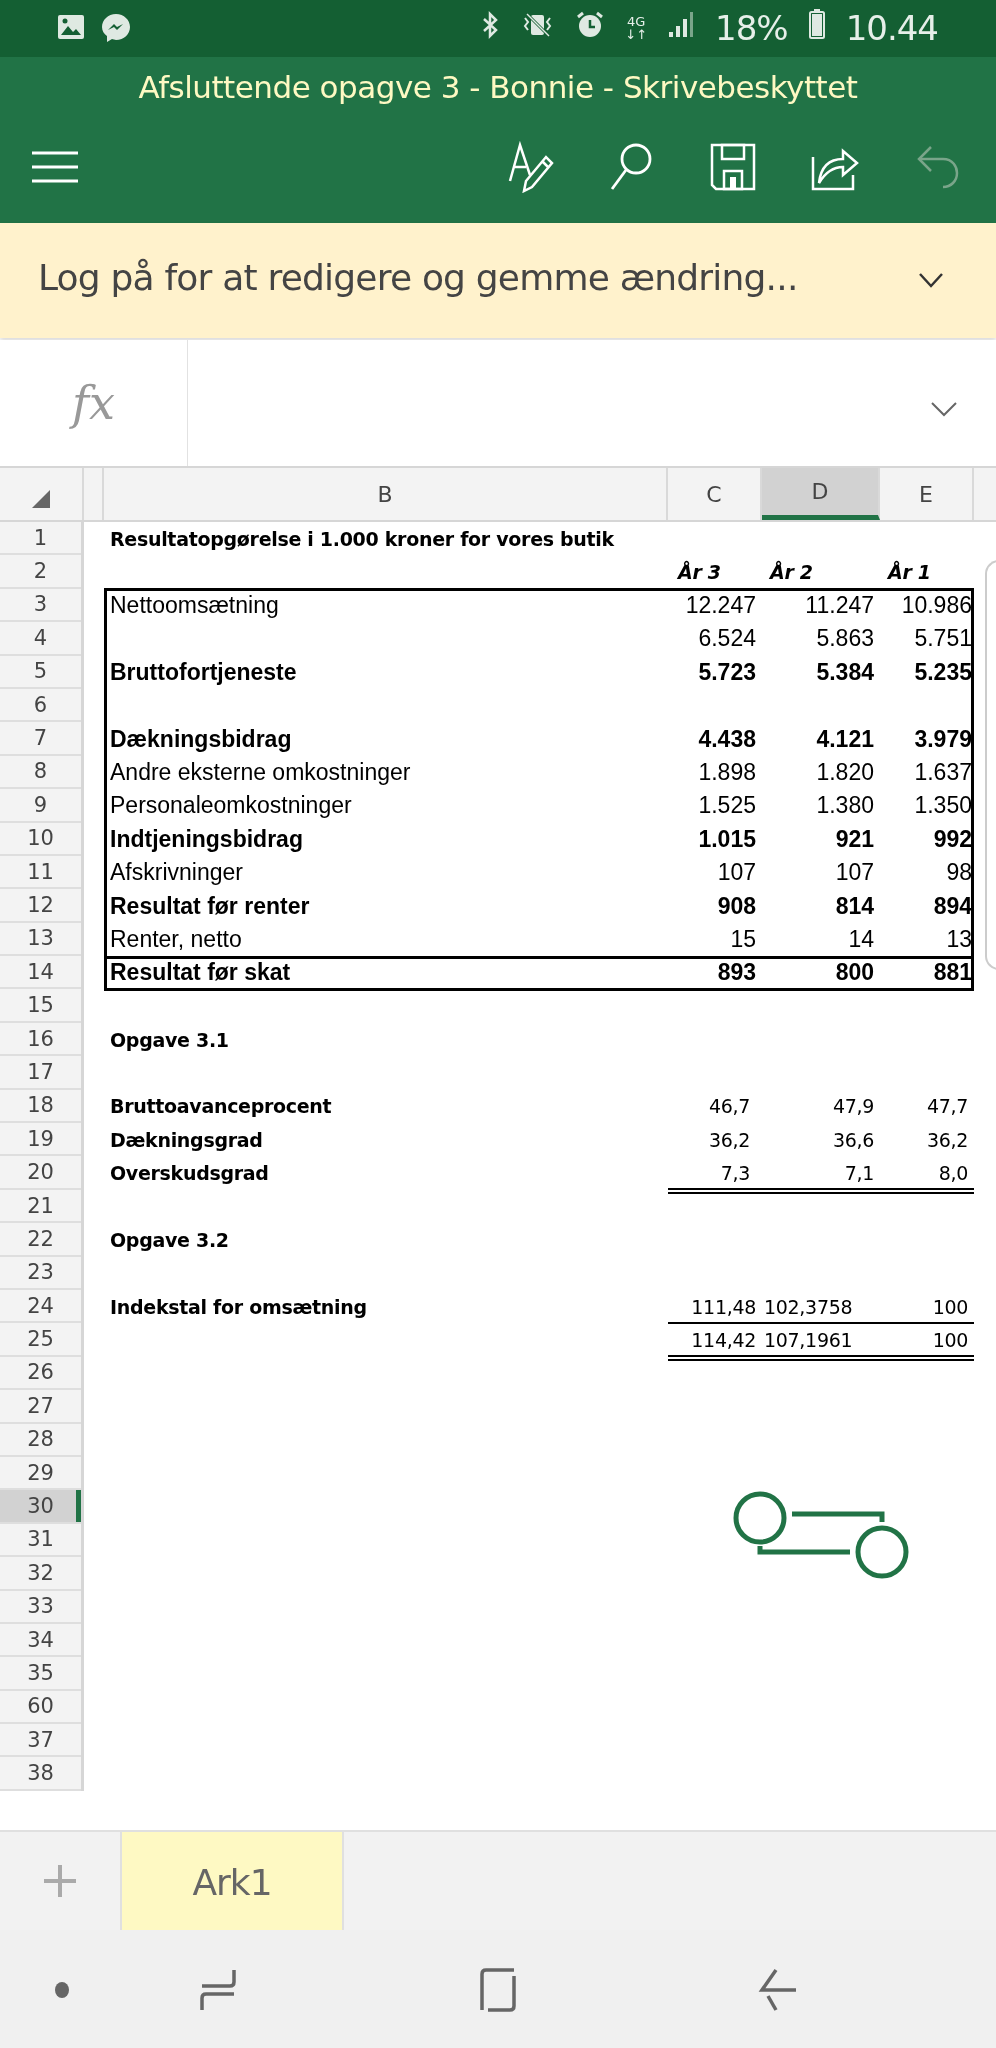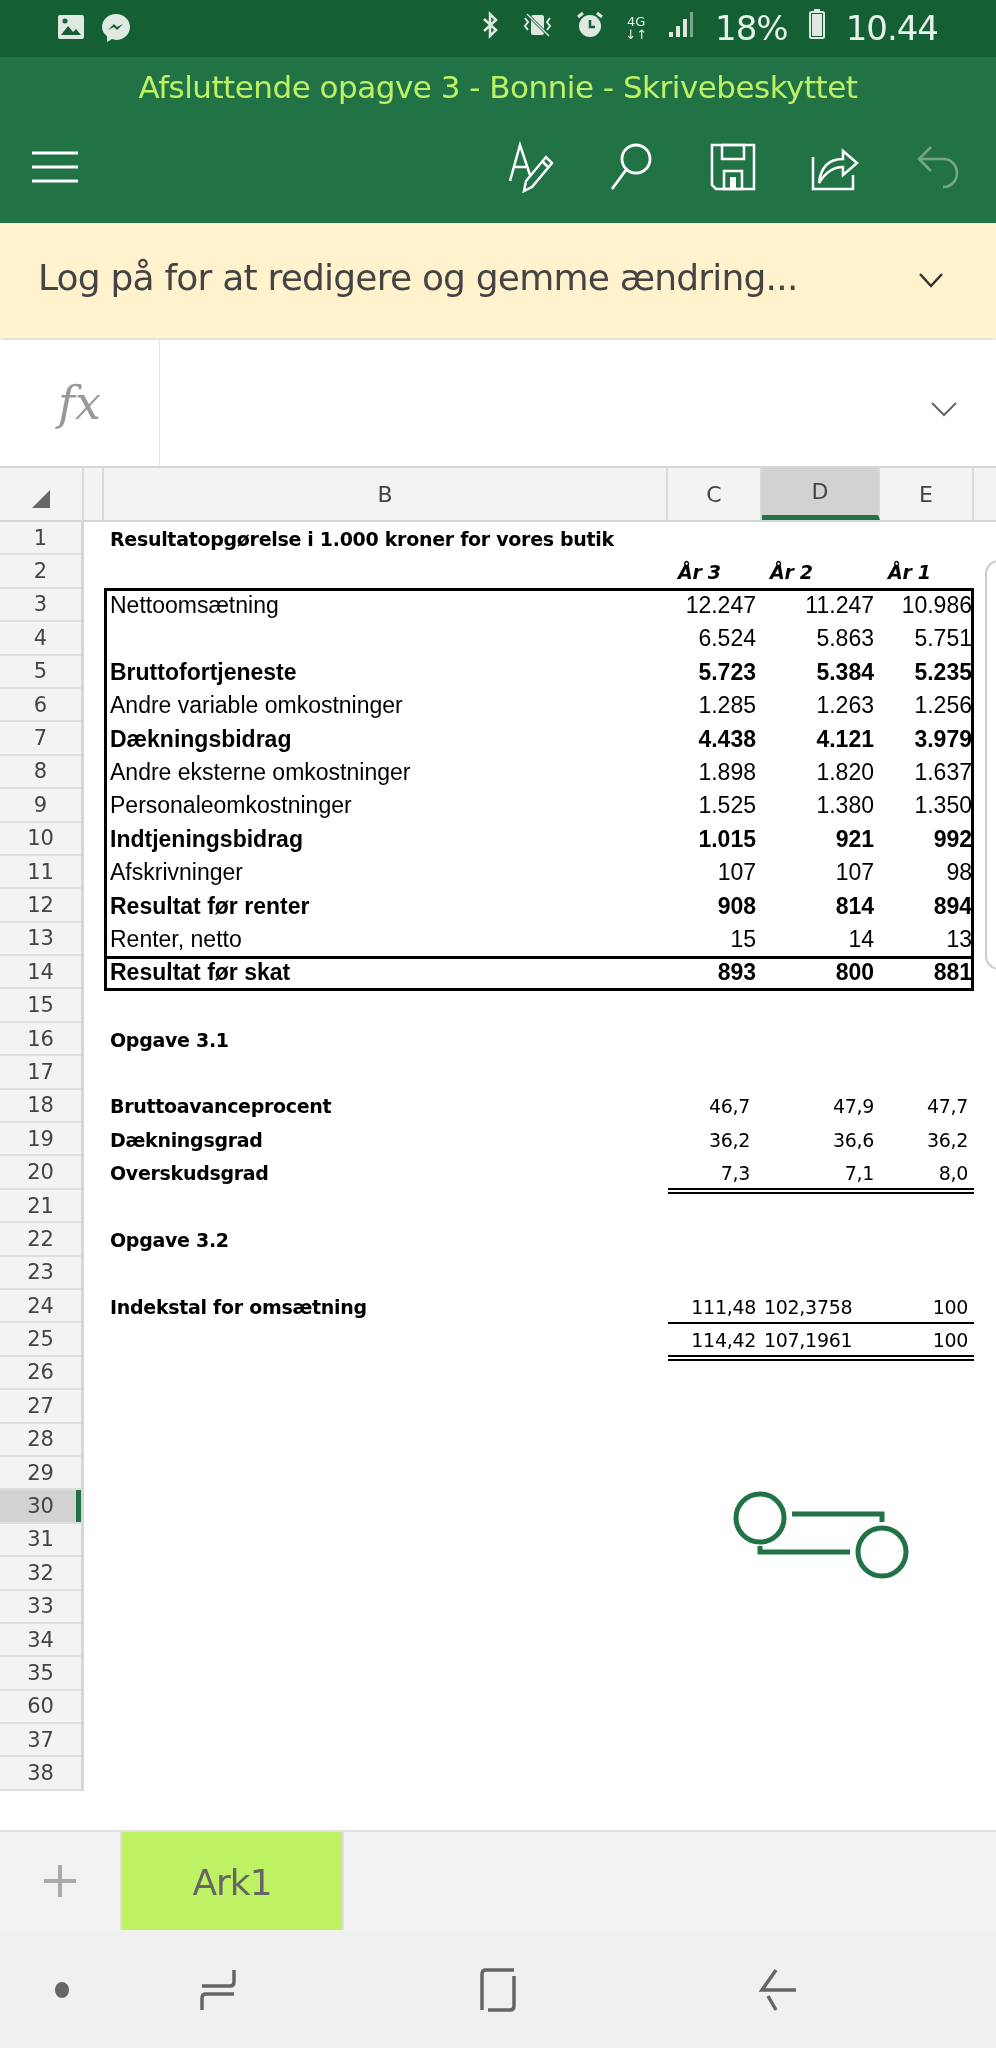--- a/index.html
+++ b/index.html
@@ -5,29 +5,29 @@
   * { box-sizing: border-box; margin: 0; padding: 0; }
   html, body { width: 996px; height: 2048px; overflow: hidden; background: #fff; }
   body { position: relative; font-family: "Liberation Sans", sans-serif; }
 
   .statusbar { position: absolute; left: 0; top: 0; width: 996px; height: 57px; background: #145f33; color: #e6efe9; }
   .statusbar .left { position: absolute; left: 56px; top: 12px; display: flex; gap: 14px; }
   .statusbar .right { position: absolute; right: 58px; top: 8px; display: flex; align-items: center; gap: 20px; font-size: 34px; font-family: "DejaVu Sans", sans-serif; letter-spacing: -1px; }
   .sb-ico { width: 30px; height: 30px; display: inline-block; }
 
   .appbar { position: absolute; left: 0; top: 57px; width: 996px; height: 166px; background: #217346; }
-  .title { position: absolute; left: 0; right: 0; top: 12px; text-align: center; color: #bef264; font-size: 31px; font-family: "DejaVu Sans", sans-serif; letter-spacing: -0.5px; }
+  .title { position: absolute; left: 0; right: 0; top: 12px; text-align: center; color: #fef9c3; font-size: 31px; font-family: "DejaVu Sans", sans-serif; letter-spacing: -0.5px; }
   .tb-btn { position: absolute; top: 80px; width: 60px; height: 60px; display: flex; align-items: center; justify-content: center; }
 
   .banner { position: absolute; left: 0; top: 223px; width: 996px; height: 115px; background: #fff2cc; box-shadow: 0 3px 5px rgba(0,0,0,0.15); }
   .banner-text { position: absolute; left: 38px; top: 34px; font-size: 36px; color: #444; font-family: "DejaVu Sans", sans-serif; letter-spacing: -0.8px; }
   .banner-chev { position: absolute; right: 52px; top: 48px; }
 
   .fbar { position: absolute; left: 0; top: 340px; width: 996px; height: 126px; background: #fff; }
-  .fx { position: absolute; left: 0; top: 0; width: 160px; height: 126px; border-right: 1px solid #e2e2e2; display: flex; align-items: center; justify-content: center; font-family: "DejaVu Serif", serif; font-style: italic; font-size: 46px; color: #999; }
+  .fx { position: absolute; left: 0; top: 0; width: 188px; height: 126px; border-right: 1px solid #e2e2e2; display: flex; align-items: center; justify-content: center; font-family: "DejaVu Serif", serif; font-style: italic; font-size: 46px; color: #999; }
   .fbar-input { position: absolute; left: 171px; top: 0; right: 80px; height: 126px; }
   .fbar-chev { position: absolute; right: 38px; top: 60px; }
 
   .colhdr { position: absolute; left: 0; top: 466px; width: 996px; height: 56px; background: #f3f3f3; border-top: 2px solid #d6d6d6; border-bottom: 2px solid #d6d6d6; }
   .ch { position: absolute; top: 0; height: 52px; display: flex; align-items: center; justify-content: center; border-right: 2px solid #d9d9d9; font-size: 22px; color: #444; font-family: "DejaVu Sans", sans-serif; }
   .ch.sel { background: #d2d2d2; border-bottom: 5px solid #217346; height: 52px; }
   .corner-tri { width: 0; height: 0; border-left: 18px solid transparent; border-bottom: 18px solid #666; margin-top: 10px; }
 
   .rowhdrs { position: absolute; left: 0; top: 522px; width: 84px; background: #f3f3f3; border-right: 3px solid #d6d6d6; }
   .rh { height: 33.4px; display: flex; align-items: center; justify-content: center; font-size: 21px; color: #444; border-bottom: 2px solid #dedede; font-family: "DejaVu Sans", sans-serif; }
@@ -46,21 +46,21 @@
   .i { font-style: italic; }
   .pad { padding-right: 6px; }
 
   .box { position: absolute; left: 20px; width: 870px; border: 3px solid #000; pointer-events: none; }
   .hline { position: absolute; left: 584px; width: 306px; pointer-events: none; }
 
   .scroll-edge { position: absolute; left: 985px; top: 560px; width: 20px; height: 410px; border: 2px solid #ccc; border-radius: 14px 0 0 14px; border-right: none; }
 
   .tabbar { position: absolute; left: 0; top: 1830px; width: 996px; height: 100px; background: #f2f2f2; border-top: 2px solid #e0e0e0; }
   .tab-add { position: absolute; left: 0; top: 0; width: 122px; height: 98px; display: flex; align-items: center; justify-content: center; border-right: 2px solid #e0e0e0; }
-  .tab { position: absolute; left: 122px; top: 0; width: 222px; height: 100px; background: #bef264; border-right: 2px solid #e0e0e0; display: flex; align-items: center; justify-content: center; font-size: 36px; color: #666; font-family: "DejaVu Sans", sans-serif; letter-spacing: -1px; }
+  .tab { position: absolute; left: 122px; top: 0; width: 222px; height: 100px; background: #fef9c3; border-right: 2px solid #e0e0e0; display: flex; align-items: center; justify-content: center; font-size: 36px; color: #666; font-family: "DejaVu Sans", sans-serif; letter-spacing: -1px; }
 
   .navbar { position: absolute; left: 0; top: 1930px; width: 996px; height: 118px; background: #f0f0f0; }
   .nav-btn { position: absolute; top: 30px; width: 60px; height: 60px; display: flex; align-items: center; justify-content: center; }
 </style>
 </head>
 <body>
 
 <div class="statusbar">
   <div class="left">
     <span class="sb-ico">
@@ -255,26 +255,20 @@
     <div class="cell cC arial pad">6.524</div>
     <div class="cell cD arial pad">5.863</div>
     <div class="cell cE arial">5.751</div>
   </div>
   <div class="row" style="top:133.6px;">
     <div class="cell cB arial b">Bruttofortjeneste</div>
     <div class="cell cC arial b pad">5.723</div>
     <div class="cell cD arial b pad">5.384</div>
     <div class="cell cE arial b">5.235</div>
   </div>
-  <div class="row" style="top:167px;">
-    <div class="cell cB arial">Andre variable omkostninger</div>
-    <div class="cell cC arial pad">1.285</div>
-    <div class="cell cD arial pad">1.263</div>
-    <div class="cell cE arial">1.256</div>
-  </div>
   <div class="row" style="top:200.4px;">
     <div class="cell cB arial b">Dækningsbidrag</div>
     <div class="cell cC arial b pad">4.438</div>
     <div class="cell cD arial b pad">4.121</div>
     <div class="cell cE arial b">3.979</div>
   </div>
   <div class="row" style="top:233.8px;">
     <div class="cell cB arial">Andre eksterne omkostninger</div>
     <div class="cell cC arial pad">1.898</div>
     <div class="cell cD arial pad">1.820</div>

